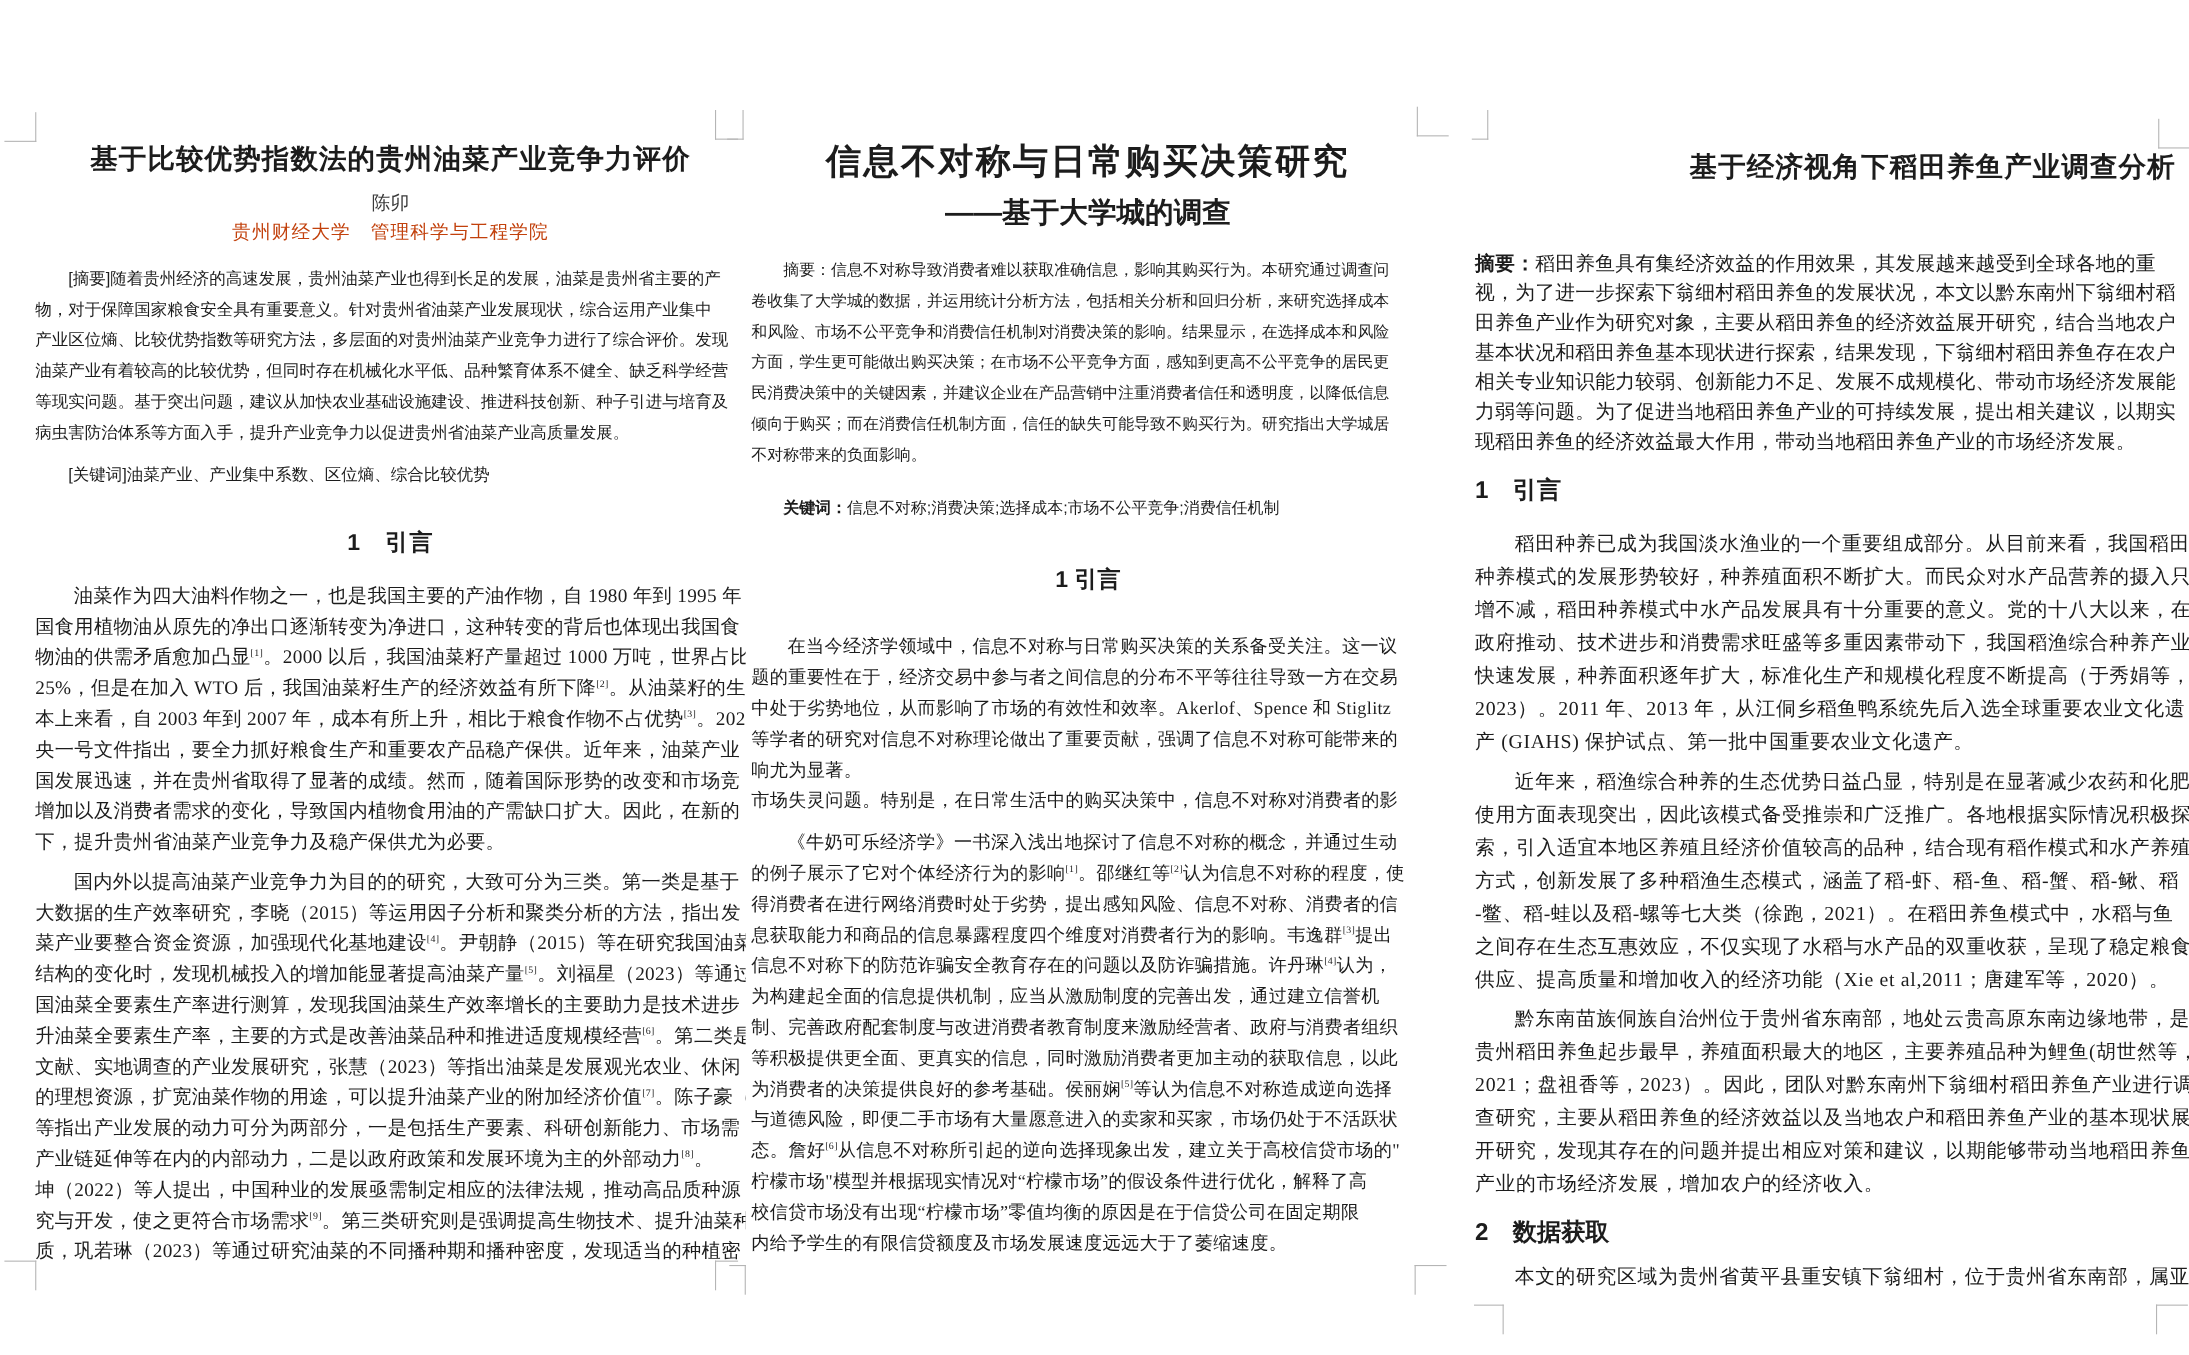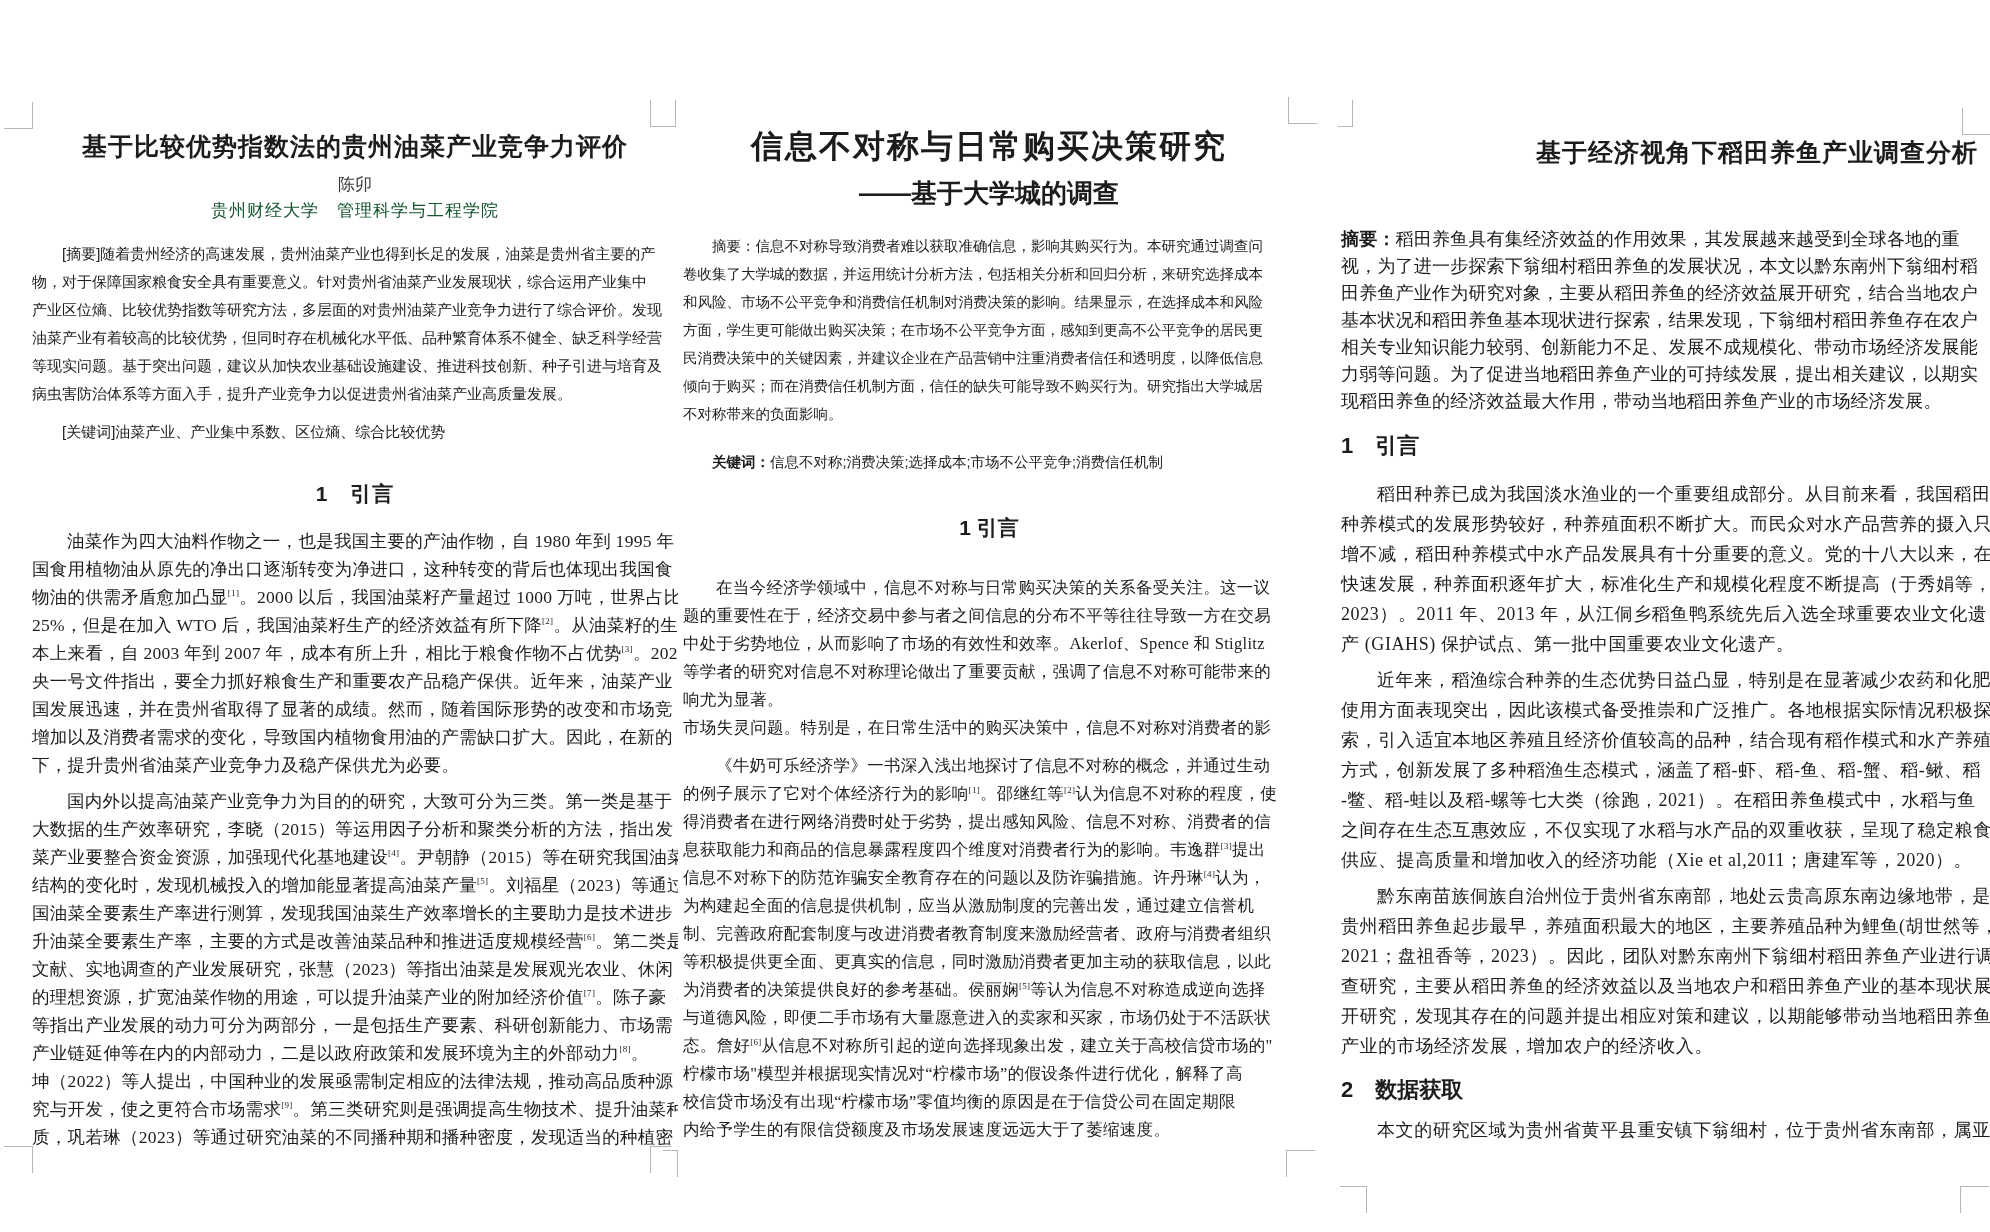--- a/index.html
+++ b/index.html
@@ -13,24 +13,24 @@
   #page2{left:678px;width:652px;}
   #page3{left:1330px;width:660px;}
   .content{position:relative;}
   #page1 .content{margin-left:32px;width:646px;}
   #page2 .content{margin-left:5px;width:612px;}
   #page3 .content{margin-left:11px;width:637px;}
   .line{white-space:nowrap;}
   sup{font-size:9px;vertical-align:super;line-height:0;}
 
   
-  #page1 .title{margin-top:130px;font-family:Liberation Sans, sans-serif;font-weight:bold;
+  #page1 .title{margin-top:130px;font-family:Liberation Serif, serif;font-weight:bold;
     font-size:25px;line-height:32px;letter-spacing:1px;text-align:center;}
   #page1 .author{margin-top:12px;font-size:17px;line-height:22px;text-align:center;color:#3a3a3a;}
-  #page1 .affiliation{margin-top:4px;font-size:17px;line-height:22px;text-align:center;color:#14532d;letter-spacing:1px;}
+  #page1 .affiliation{margin-top:4px;font-size:17px;line-height:22px;text-align:center;color:#c2410c;letter-spacing:1px;}
   #page1 .abstract{margin-top:18px;font-family:"Liberation Sans",sans-serif;font-size:15px;}
   #page1 .abstract .line{line-height:28px;}
   #page1 .abstract .line.first{text-indent:2em;}
   #page1 .keywords{margin-top:10px;font-family:"Liberation Sans",sans-serif;font-size:15px;line-height:27px;text-indent:2em;}
   #page1 .section-heading{margin-top:34px;font-family:"Liberation Sans",sans-serif;font-weight:bold;
     font-size:21px;line-height:30px;text-align:center;letter-spacing:1px;}
   #page1 .para{margin-top:18px;font-size:17.5px;letter-spacing:0.3px;}
   #page1 .para + .para{margin-top:8px;}
   #page1 .para .line{line-height:28px;}
   #page1 .para .line.first{text-indent:2em;}
@@ -172,20 +172,21 @@
         <div class="line">基本状况和稻田养鱼基本现状进行探索，结果发现，下翁细村稻田养鱼存在农户</div>
         <div class="line">相关专业知识能力较弱、创新能力不足、发展不成规模化、带动市场经济发展能</div>
         <div class="line">力弱等问题。为了促进当地稻田养鱼产业的可持续发展，提出相关建议，以期实</div>
         <div class="line">现稻田养鱼的经济效益最大作用，带动当地稻田养鱼产业的市场经济发展。</div>
       </div>
     <div class="section-heading">1　引言</div>
     <div class="para">
         <div class="line first">稻田种养已成为我国淡水渔业的一个重要组成部分。从目前来看，我国稻田</div>
         <div class="line">种养模式的发展形势较好，种养殖面积不断扩大。而民众对水产品营养的摄入只</div>
         <div class="line">增不减，稻田种养模式中水产品发展具有十分重要的意义。党的十八大以来，在</div>
+        <div class="line">政府推动、技术进步和消费需求旺盛等多重因素带动下，我国稻渔综合种养产业</div>
         <div class="line">快速发展，种养面积逐年扩大，标准化生产和规模化程度不断提高（于秀娟等，</div>
         <div class="line">2023）。2011 年、2013 年，从江侗乡稻鱼鸭系统先后入选全球重要农业文化遗</div>
         <div class="line">产 (GIAHS) 保护试点、第一批中国重要农业文化遗产。</div>
       </div>
     <div class="para">
         <div class="line first">近年来，稻渔综合种养的生态优势日益凸显，特别是在显著减少农药和化肥</div>
         <div class="line">使用方面表现突出，因此该模式备受推崇和广泛推广。各地根据实际情况积极探</div>
         <div class="line">索，引入适宜本地区养殖且经济价值较高的品种，结合现有稻作模式和水产养殖</div>
         <div class="line">方式，创新发展了多种稻渔生态模式，涵盖了稻-虾、稻-鱼、稻-蟹、稻-鳅、稻</div>
         <div class="line">-鳖、稻-蛙以及稻-螺等七大类（徐跑，2021）。在稻田养鱼模式中，水稻与鱼</div>

